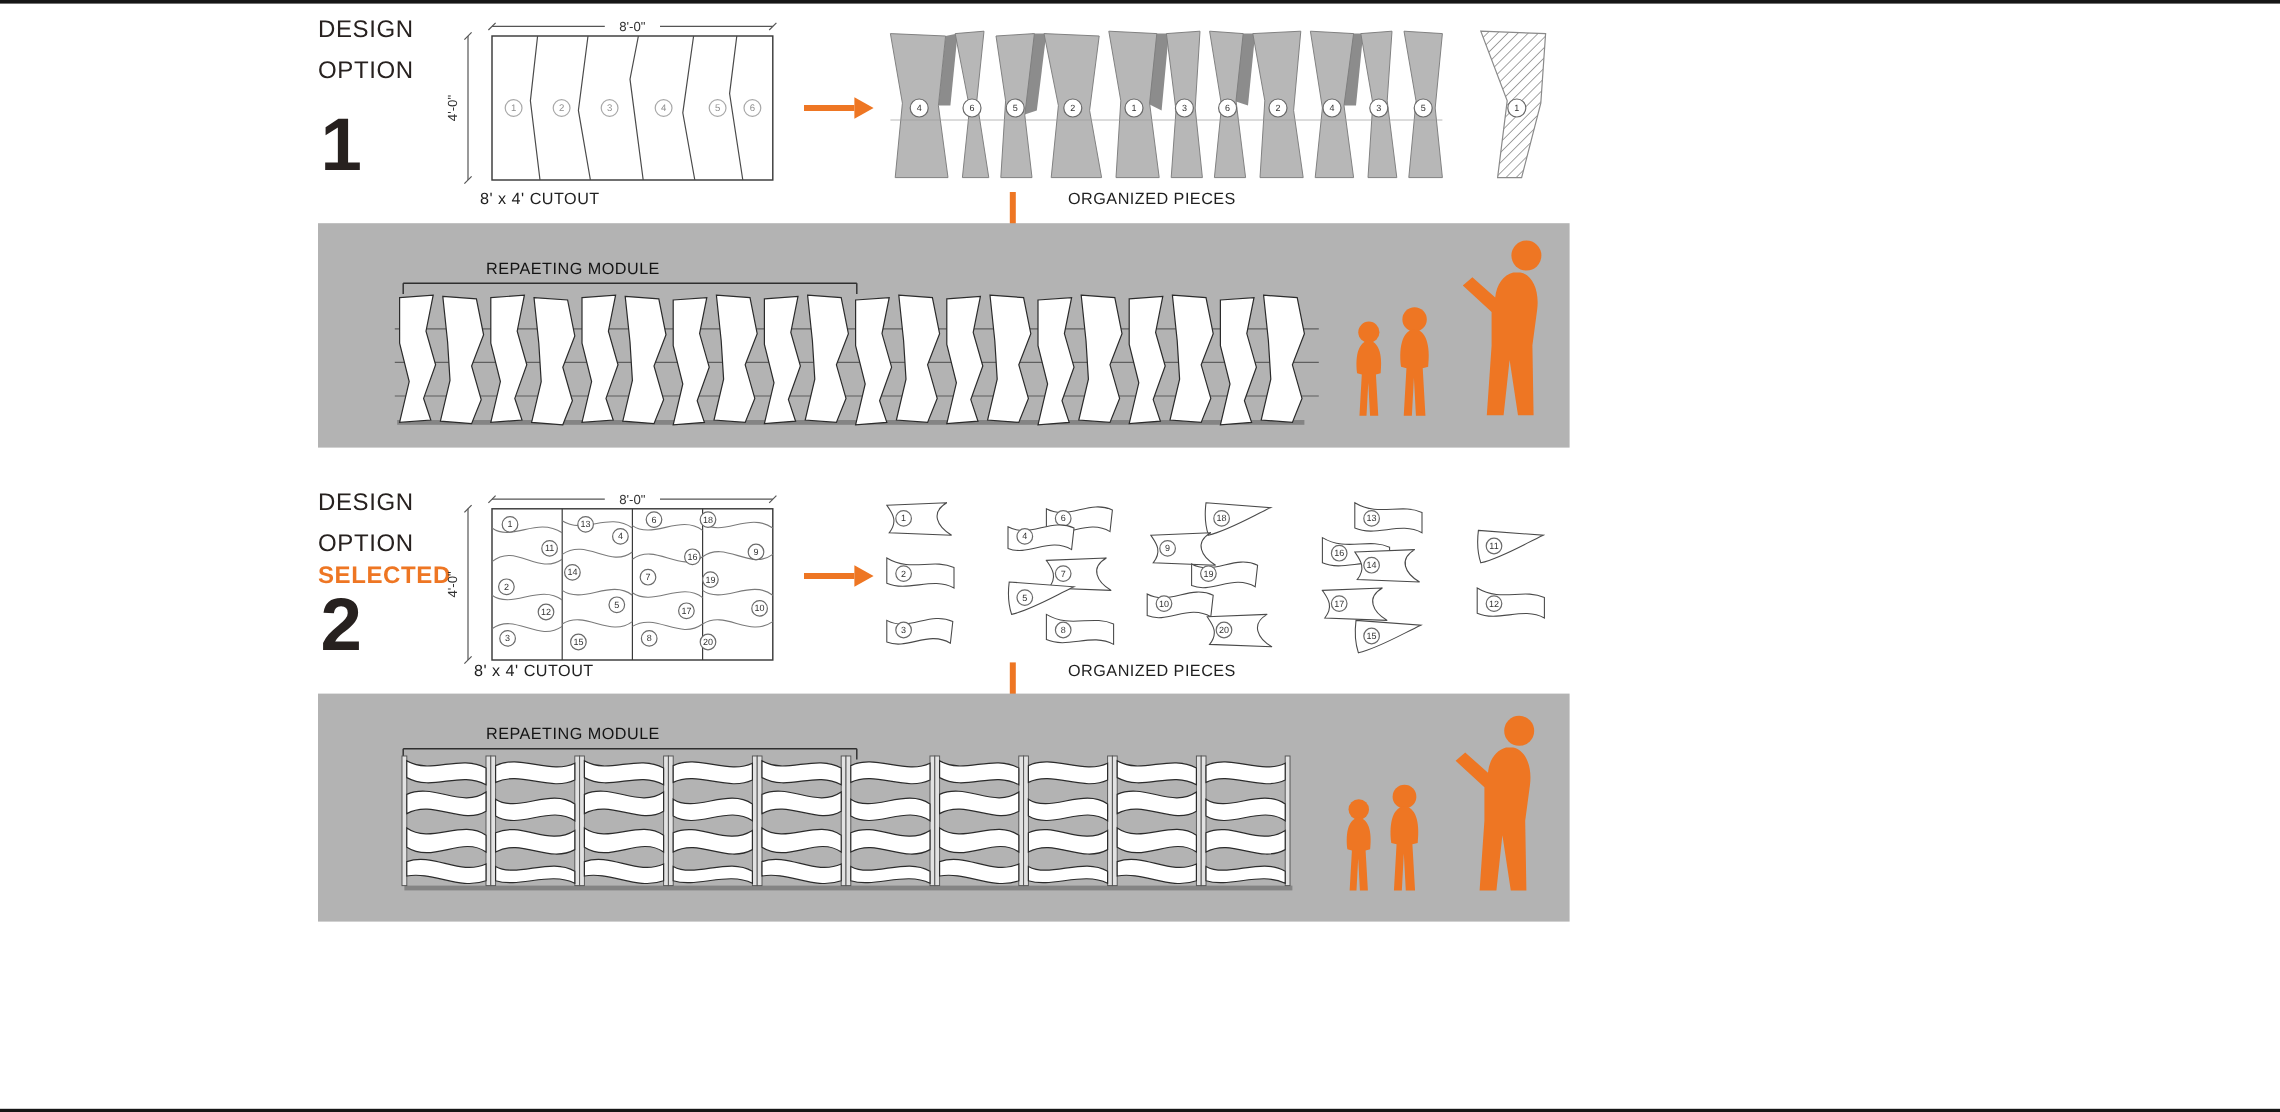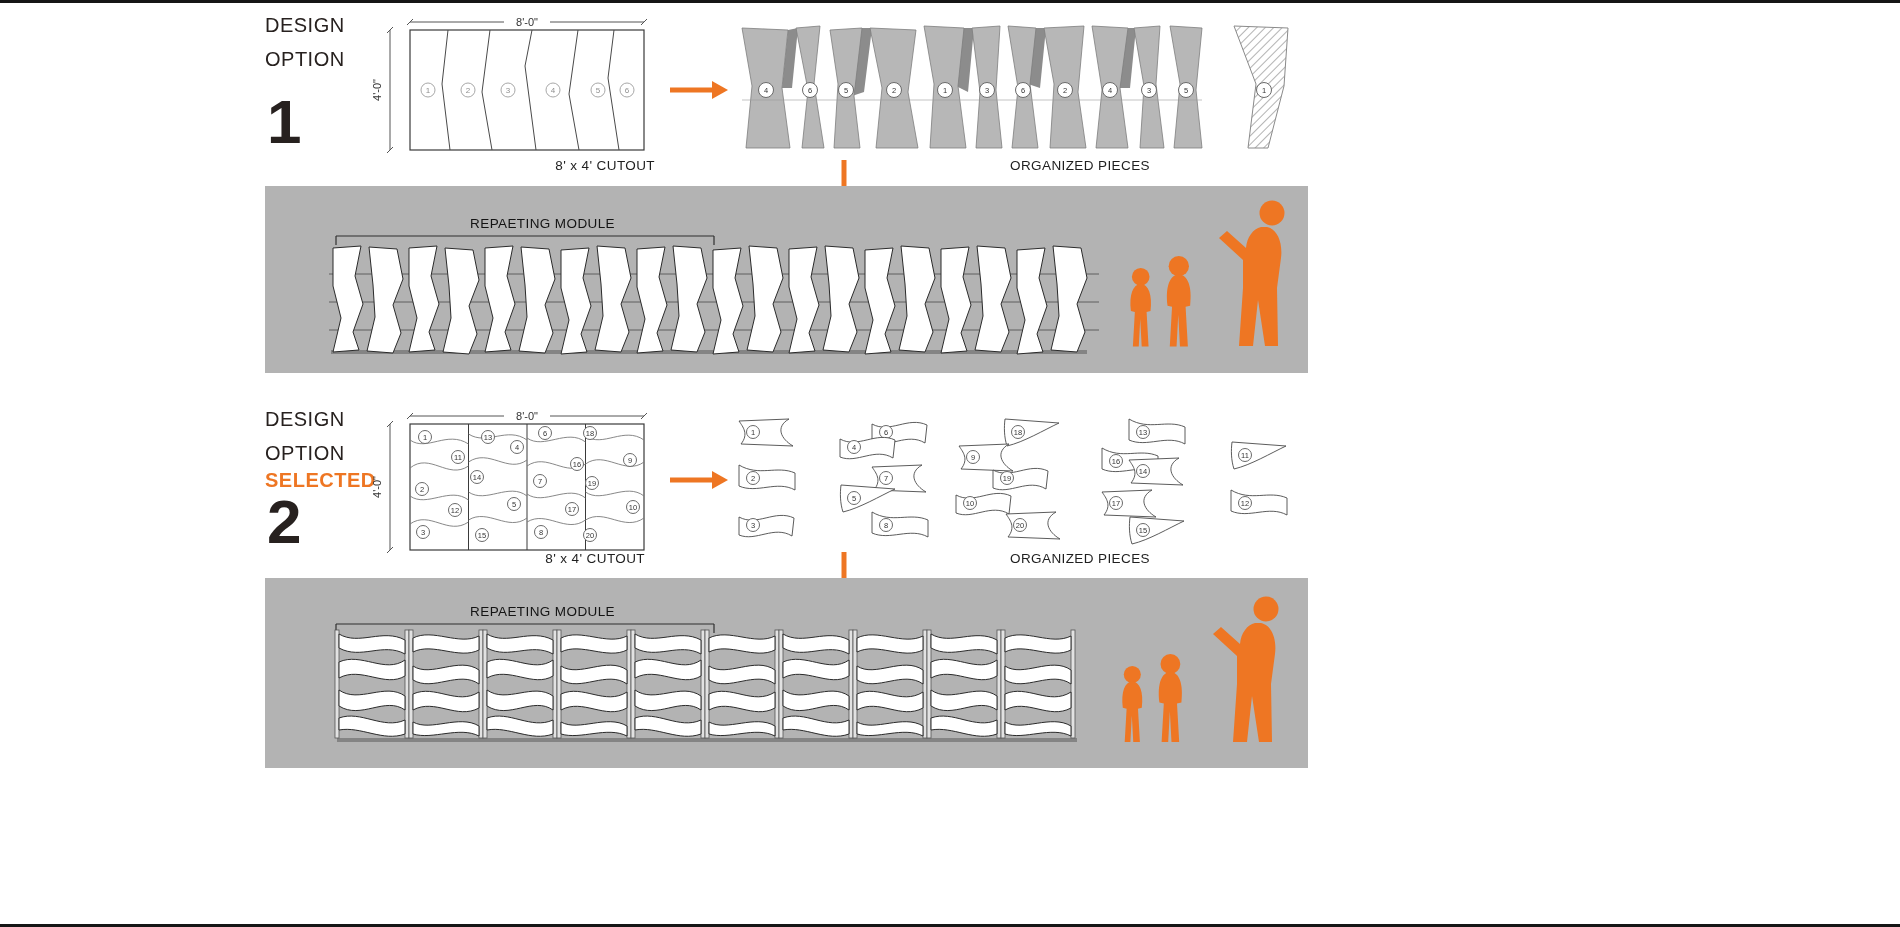--- a/index.html
+++ b/index.html
@@ -4,23 +4,23 @@
 <style>
   :root{--accent-orange:#ee7623;--banner-gray:#b3b3b3;--ink:#27211f}
   *{margin:0;padding:0;box-sizing:border-box}
   html,body{width:1900px;height:927px}
   body{position:relative;background:#fff;font-family:"Liberation Sans",sans-serif;color:var(--ink);overflow:hidden}
   .abs{position:absolute}
   .edge{left:0;width:1900px;height:3px;background:#161616}
   .title{font-size:20px;line-height:34px;letter-spacing:.5px;color:var(--ink)}
   .bignum{font-size:62px;font-weight:700;line-height:60px;color:var(--ink)}
   .selected{font-size:20px;font-weight:700;letter-spacing:.5px;color:var(--accent-orange)}
-  .caption{font-size:13.5px;letter-spacing:.4px;color:#1f1f1f;text-align:right}
+  .caption{font-size:13.5px;letter-spacing:.4px;color:#1f1f1f;text-align:left}
   .banner{background:var(--banner-gray)}
-  .modlabel{font-size:13.5px;letter-spacing:.4px;color:#141414;text-align:right}
+  .modlabel{font-size:13.5px;letter-spacing:.4px;color:#141414;text-align:left}
   svg{overflow:visible;display:block}
   svg text{font-family:"Liberation Sans",sans-serif}
   .dim line,.dim path{stroke:#555;stroke-width:1;fill:none}
   .dimtext{font-size:11px;fill:#333}
   .box{fill:#fff;stroke:#3a3a3a;stroke-width:1.2}
   .cuts path{fill:none;stroke:#4a4a4a;stroke-width:1}
   .divider{stroke:#3a3a3a;stroke-width:1}
   .curve{fill:none;stroke:#7a7a7a;stroke-width:.9}
   .numc1{fill:#fff;stroke:#a8a8a8;stroke-width:1}
   .pn1{font-size:8px;fill:#8f8f8f;text-anchor:middle;dominant-baseline:central}

